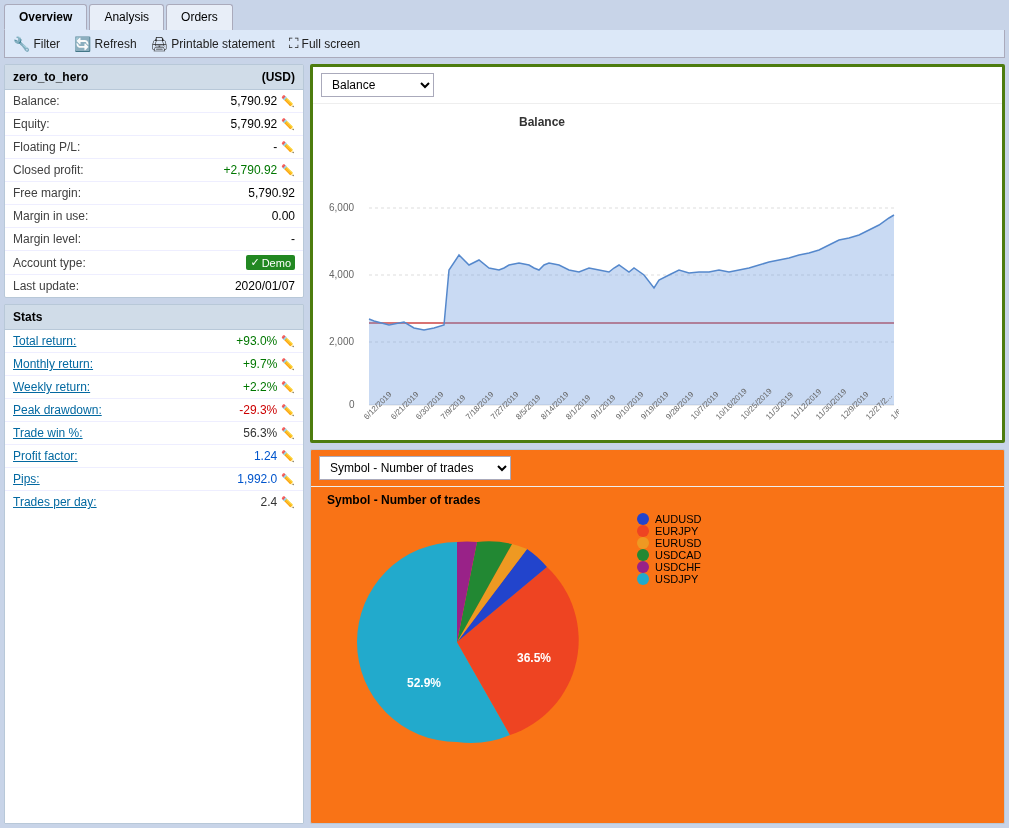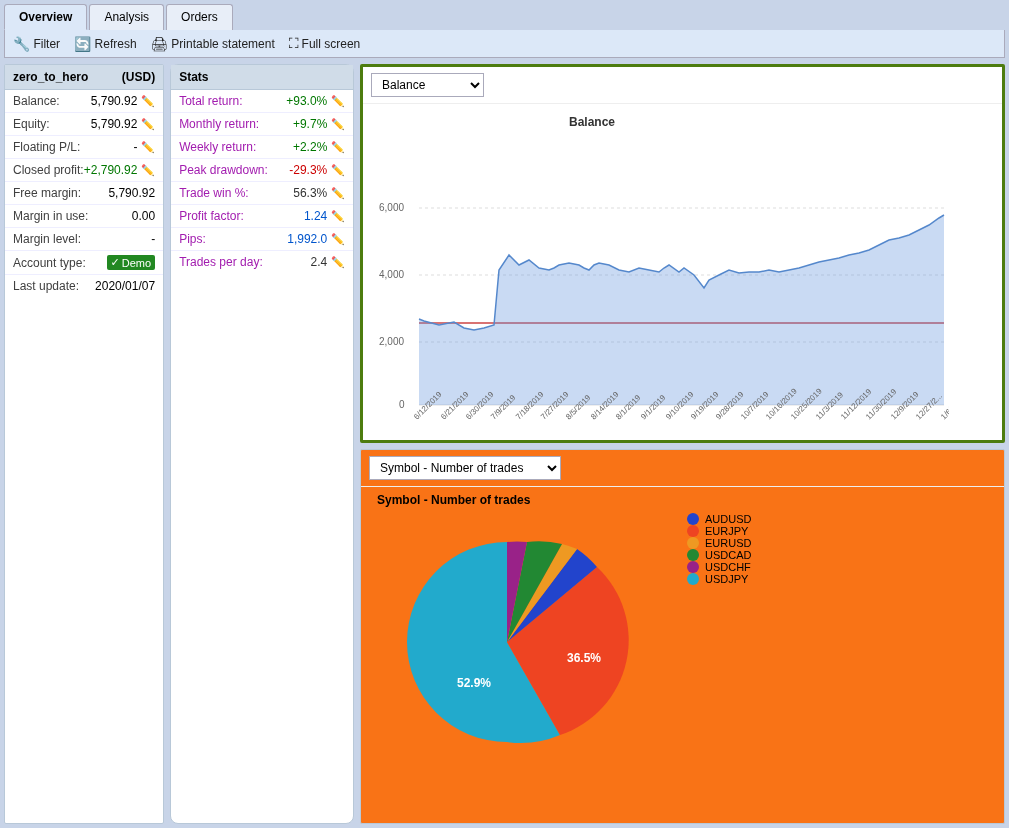--- a/index.html
+++ b/index.html
@@ -14,57 +14,57 @@
     
     
     .toolbar { background: #dce8f8; border: 1px solid #aab; border-top: none; padding: 5px 8px; display: flex; align-items: center; gap: 14px; margin-bottom: 6px; }
     .toolbar-item { display: flex; align-items: center; gap: 3px; cursor: pointer; font-size: 12px; color: #222; }
     .toolbar-icon { font-size: 14px; }
     
     
     .content { display: flex; gap: 6px; height: calc(100% - 60px); }
     
     
-    .left-panel { width: 350px; display: flex; flex-direction: row; gap: 6px; flex-shrink: 0; }
+    .left-panel { width: 300px; display: flex; flex-direction: column; gap: 6px; flex-shrink: 0; }
     
     
     .card { background: #fff; border: 1px solid #b8c8d8; border-radius: 2px; }
     .card-header { background: #d0dce8; padding: 5px 8px; display: flex; justify-content: space-between; font-weight: bold; font-size: 12px; border-bottom: 1px solid #b8c8d8; }
     .card-body { padding: 0; }
     .info-row { display: flex; justify-content: space-between; align-items: center; padding: 4px 8px; border-bottom: 1px solid #eef; }
     .info-row:last-child { border-bottom: none; }
     .info-label { color: #404040; }
     .info-value { font-weight: normal; display: flex; align-items: center; gap: 4px; }
     .info-value.positive { color: #007700; }
     .edit-icon { color: #6688aa; cursor: pointer; font-size: 11px; }
     .demo-badge { background: #228822; color: white; padding: 1px 4px; border-radius: 2px; font-size: 11px; display: flex; align-items: center; gap: 2px; }
     
     
-    .stats-card { background: #fff; border: 1px solid #b8c8d8; border-radius: 8px; flex: 1; }
+    .stats-card { background: #fff; border: 1px solid #b8c8d8; border-radius: 1px; flex: 1; }
     .stats-header { background: #d0dce8; padding: 5px 8px; font-weight: bold; font-size: 12px; border-bottom: 1px solid #b8c8d8; }
     
     
     .right-panel { flex: 1; display: flex; flex-direction: column; gap: 6px; }
     
     .chart-card { background: #fff; border: 3px solid #4d7c0f; border-radius: 2px; flex: 1; }
     .chart-header { padding: 6px 8px; border-bottom: 1px solid #eee; }
     .chart-select { border: 1px solid #aab; padding: 3px 20px 3px 6px; font-size: 12px; background: white; cursor: pointer; appearance: auto; }
     .chart-body { padding: 6px; position: relative; }
     
     .pie-card { background: #f97316; border: 1px solid #b8c8d8; border-radius: 2px; flex: 1; }
     .pie-header { padding: 6px 8px; border-bottom: 1px solid #eee; }
     .pie-body { padding: 6px; display: flex; gap: 20px; align-items: flex-start; }
     .pie-legend { display: flex; flex-direction: column; gap: 0; padding-top: 20px; }
     .legend-item { display: flex; align-items: center; gap: 6px; font-size: 11px; }
     .legend-dot { width: 12px; height: 12px; border-radius: 50%; flex-shrink: 0; }
     
     
     .stat-row { display: flex; justify-content: space-between; align-items: center; padding: 4px 8px; border-bottom: 1px solid #eef; }
     .stat-row:last-child { border-bottom: none; }
-    .stat-label { color: #a21caf; }
+    .stat-label { color: #0369a1; text-decoration: underline; }
     .stat-value { display: flex; align-items: center; gap: 4px; }
     .stat-value.positive { color: #007700; }
     .stat-value.negative { color: #cc0000; }
     .stat-value.blue { color: #0055cc; }
     .stat-value.black { color: #333; margin-left: 20px; }
   </style>
 </head>
 <body>
 
 <div class="main-container">

